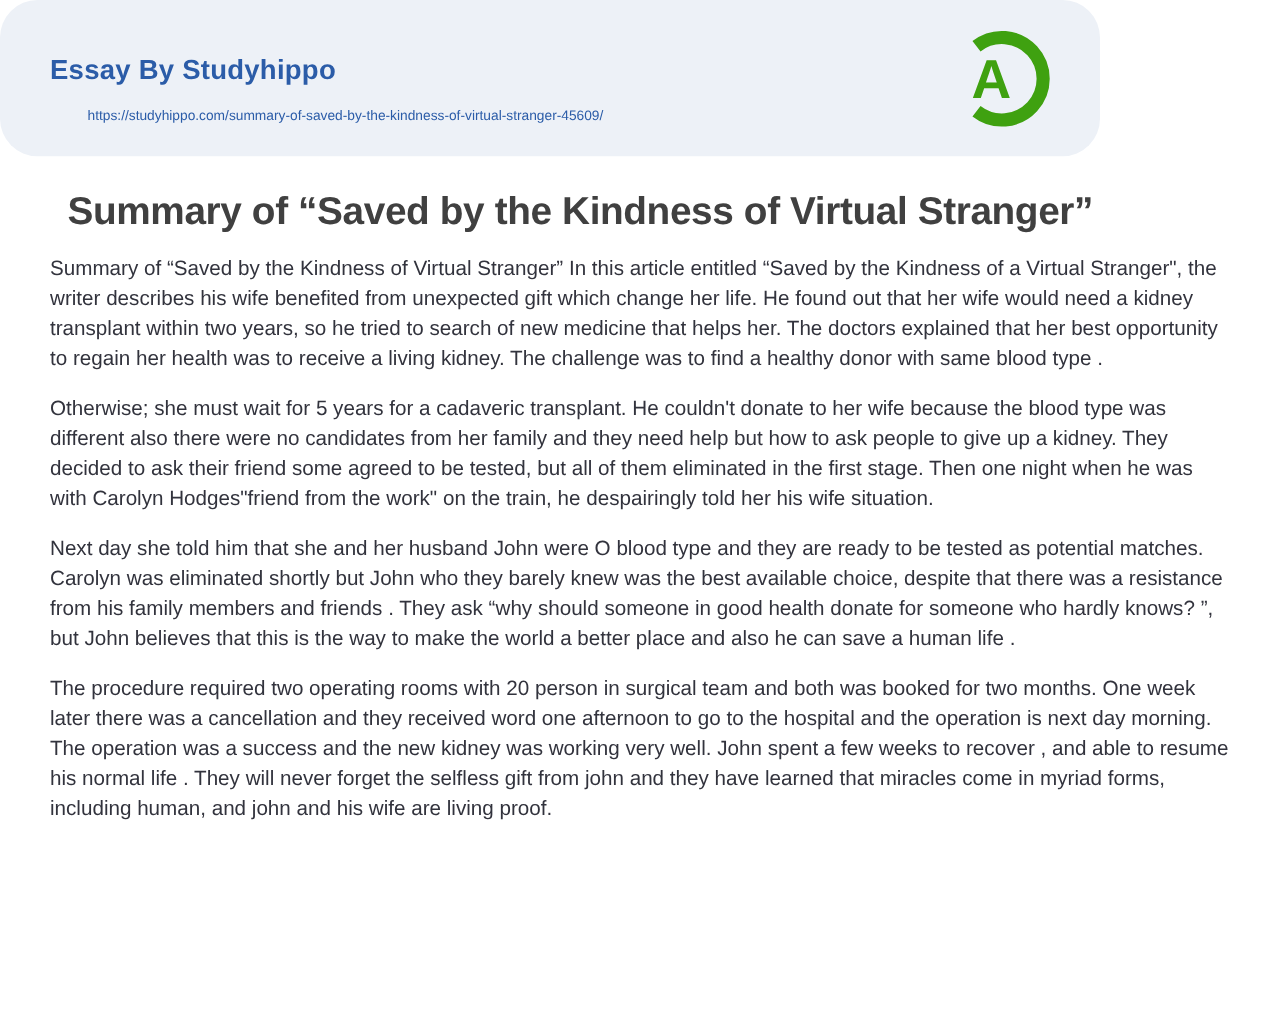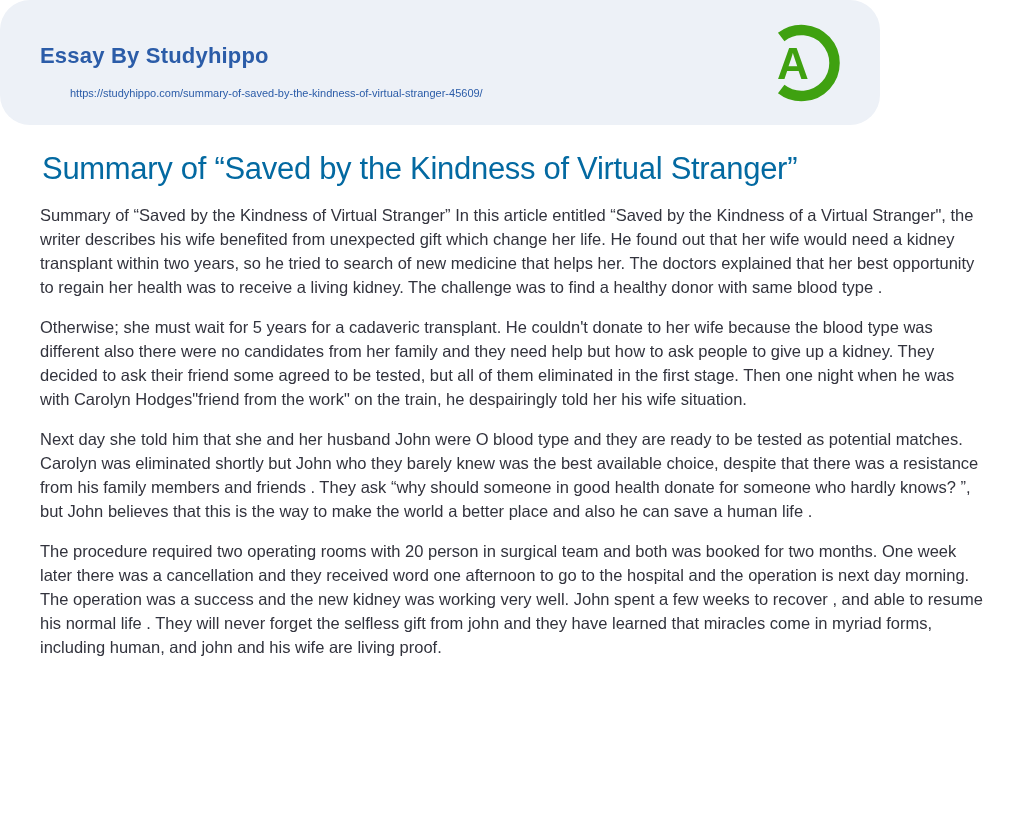--- a/index.html
+++ b/index.html
@@ -40,27 +40,27 @@
   }
   .logo {
     position: absolute;
     top: 21px; right: 38px;
     width: 80px; height: 84px;
     cursor: pointer;
   }
 
   main { padding: 0 40px; }
   h1.article-title {
-    margin: 25px 0 12px 2px;
+    margin: 25px 0 12px 14px;
     max-width: 920px;
     font-size: 31px;
     line-height: 37px;
-    font-weight: 400;
+    font-weight: 700;
     letter-spacing: -0.3px;
-    color: #0369a1;
+    color: #404040;
   }
   p.article-paragraph {
     margin: 16px 0 16px 0;
     max-width: 944px;
     font-size: 16.5px;
     line-height: 24px;
     color: #32333d;
   }
 </style>
 </head>

